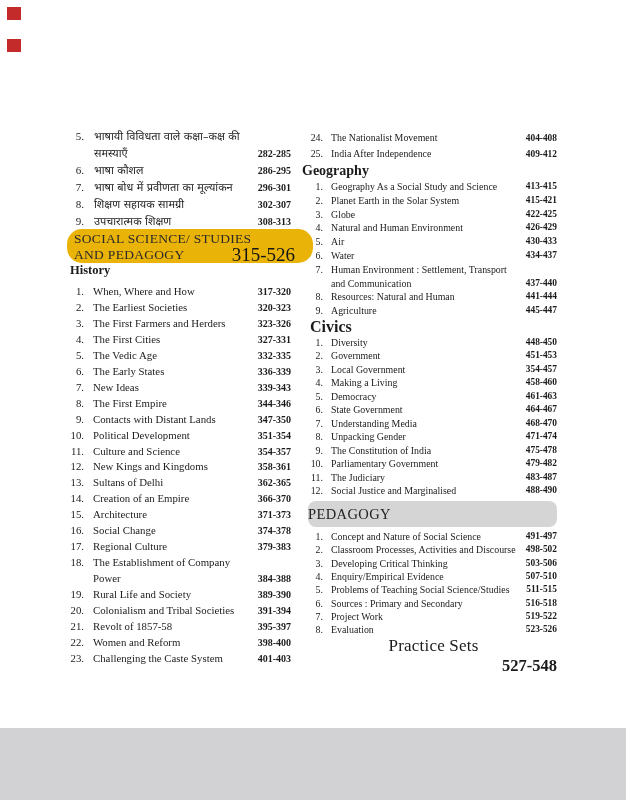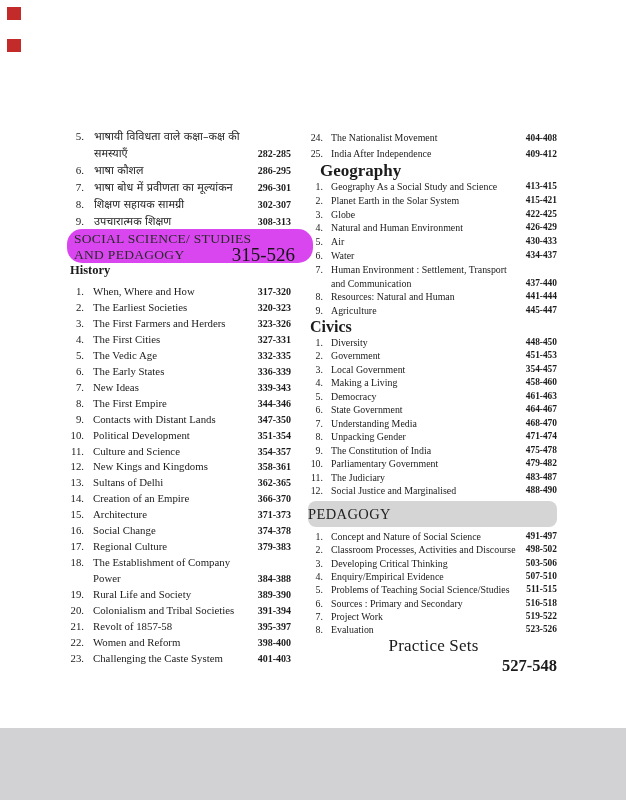--- a/index.html
+++ b/index.html
@@ -22,39 +22,39 @@
   .pages { margin-left:auto; white-space:nowrap; font-weight:bold; align-self:flex-end; }
 
   
   .l-col { left:70px; width:221px; }
   .list-hindi { top:128px; }
   .list-hindi .row { line-height:17.1px; font-size:11px; font-family:"DejaVu Sans","Liberation Sans",sans-serif; }
   .list-hindi .num { width:14px; margin-right:10px; font-family:"Liberation Serif",serif; }
   .list-hindi .pages { font-size:10px; font-family:"Liberation Serif",serif; }
 
   .ss-box {
-    left:67px; top:229px; width:246px; height:34px; background:#d946ef;
+    left:67px; top:229px; width:246px; height:34px; background:#eab308;
     border-radius:15px; padding:2px 18px 0 7px;
   }
   .ss-box .bx-line { font-size:13.5px; line-height:15.5px; letter-spacing:0.3px; color:#2a2a2a; display:flex; }
   .ss-box .bx-pages { margin-left:auto; font-weight:normal; font-size:19px; letter-spacing:0; color:#151515; }
 
   .sec-title { font-weight:bold; font-size:12.5px; line-height:14px; }
   .h-history { left:70px; top:263px; }
 
   .list-hist { top:284px; }
   .list-hist .row { line-height:15.95px; font-size:10.8px; }
   .list-hist .num { width:14px; margin-right:9px; }
   .list-hist .pages { font-size:10px; }
 
   
   .r-col { left:310px; width:247px; }
   .list-cont { top:130px; }
   .list-cont .row { line-height:16.4px; font-size:9.9px; }
-  .h-geo { left:320px; top:164px; font-size:17px; }
+  .h-geo { left:302px; top:164px; font-size:14px; }
   .list-geo { top:180px; }
   .list-geo .row { line-height:13.8px; font-size:9.9px; }
   .h-civ { left:310px; top:320px; font-size:16px; }
   .list-civ { top:336px; }
   .list-civ .row { line-height:13.45px; font-size:9.9px; }
   .r-col .num, .list-cont .num, .list-geo .num, .list-civ .num, .list-ped .num { width:13px; margin-right:8px; }
   .r-col .pages { font-size:9.4px; }
 
   .ped-box {
     left:308px; top:501px; width:249px; height:26px; background:#d5d5d5;

